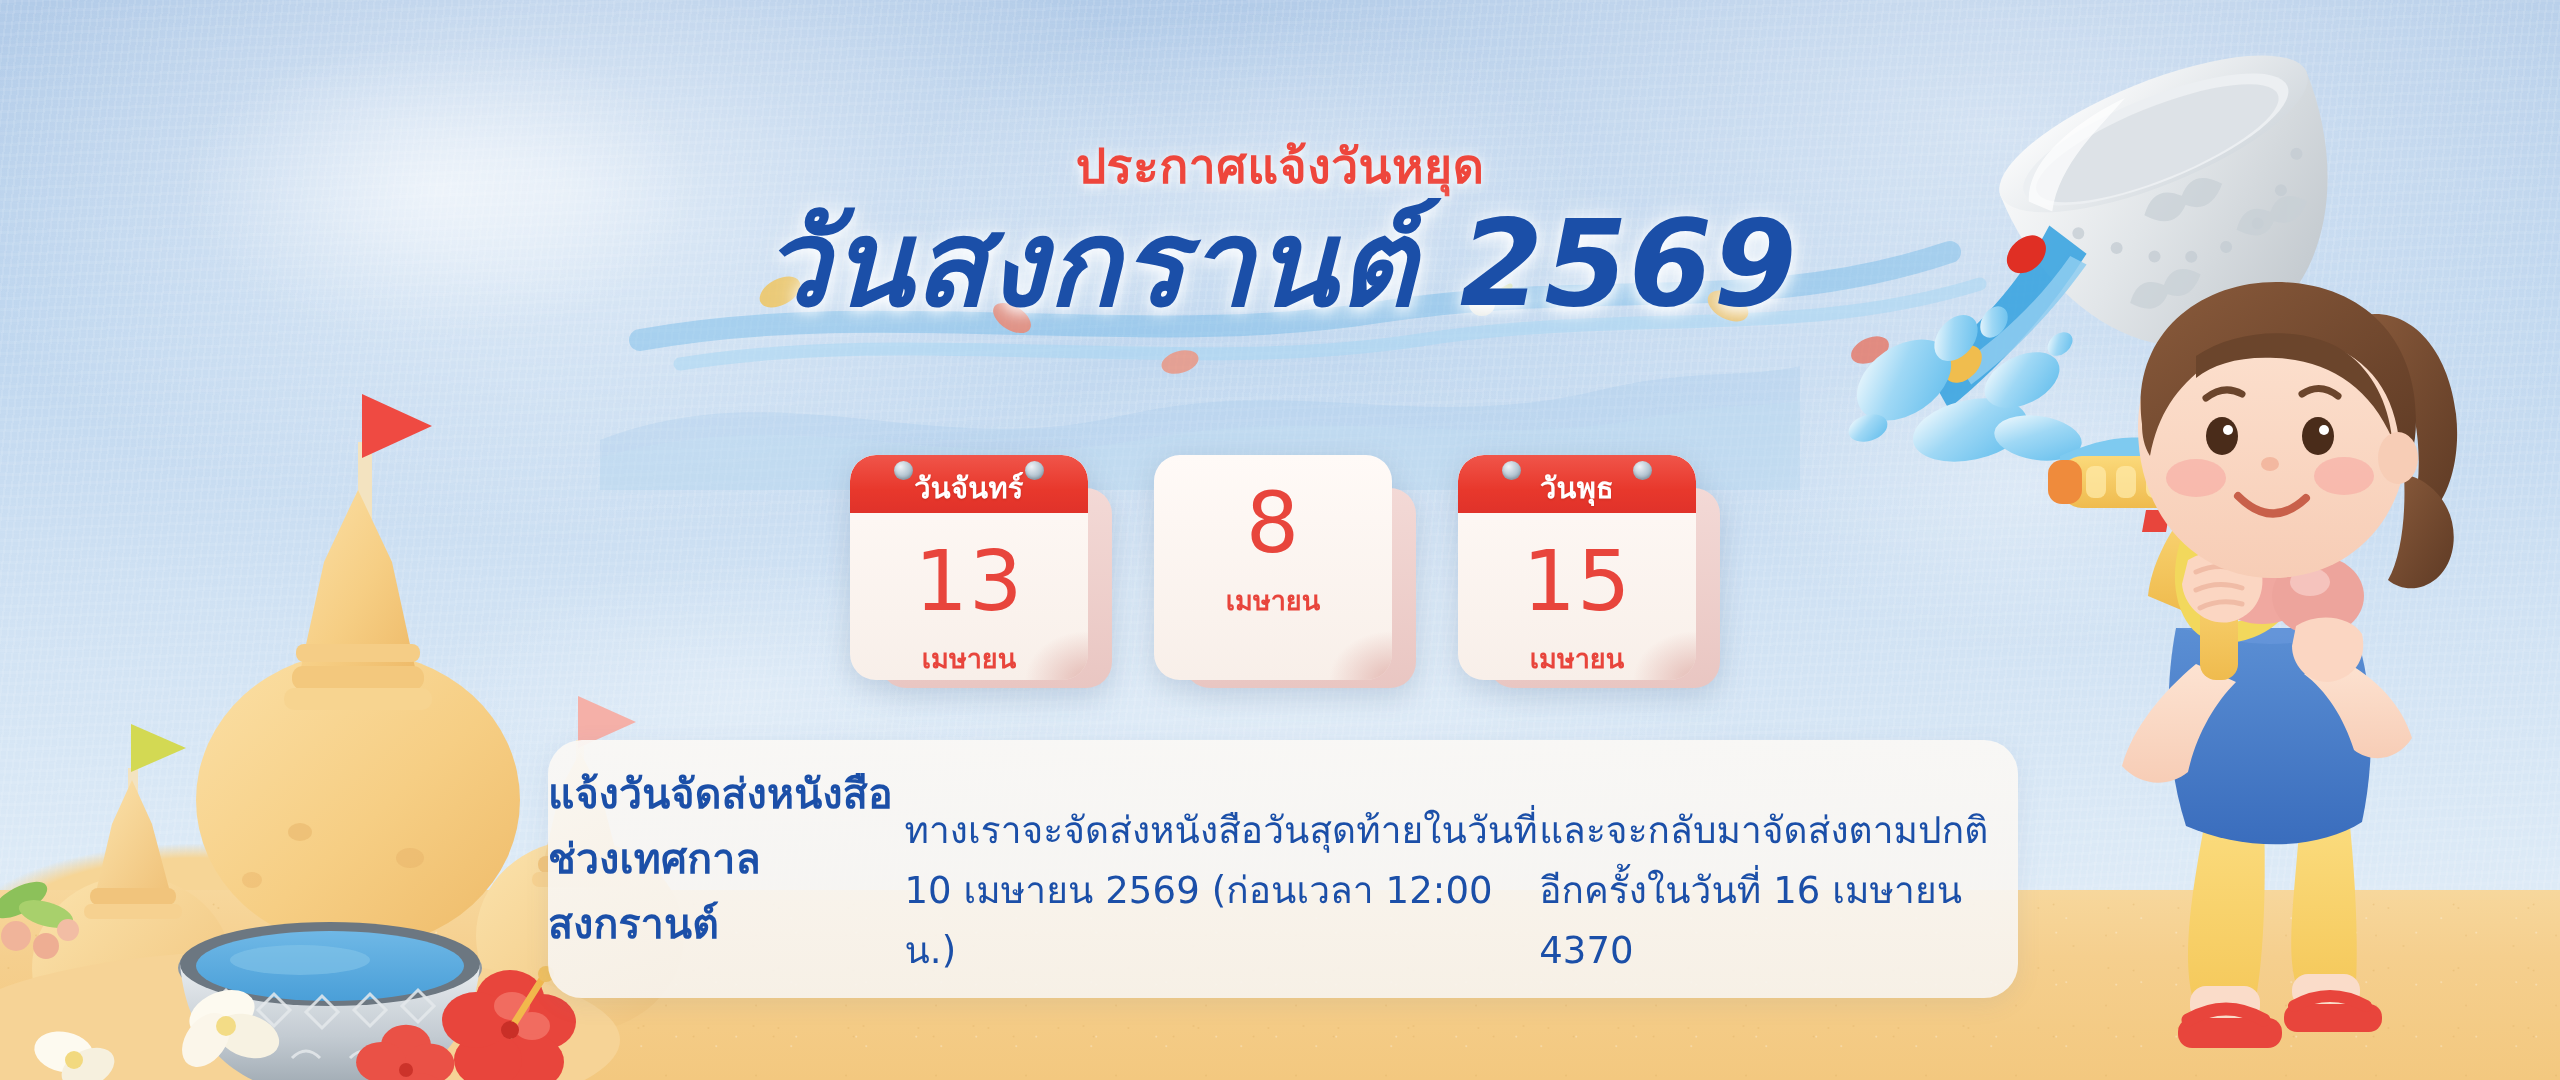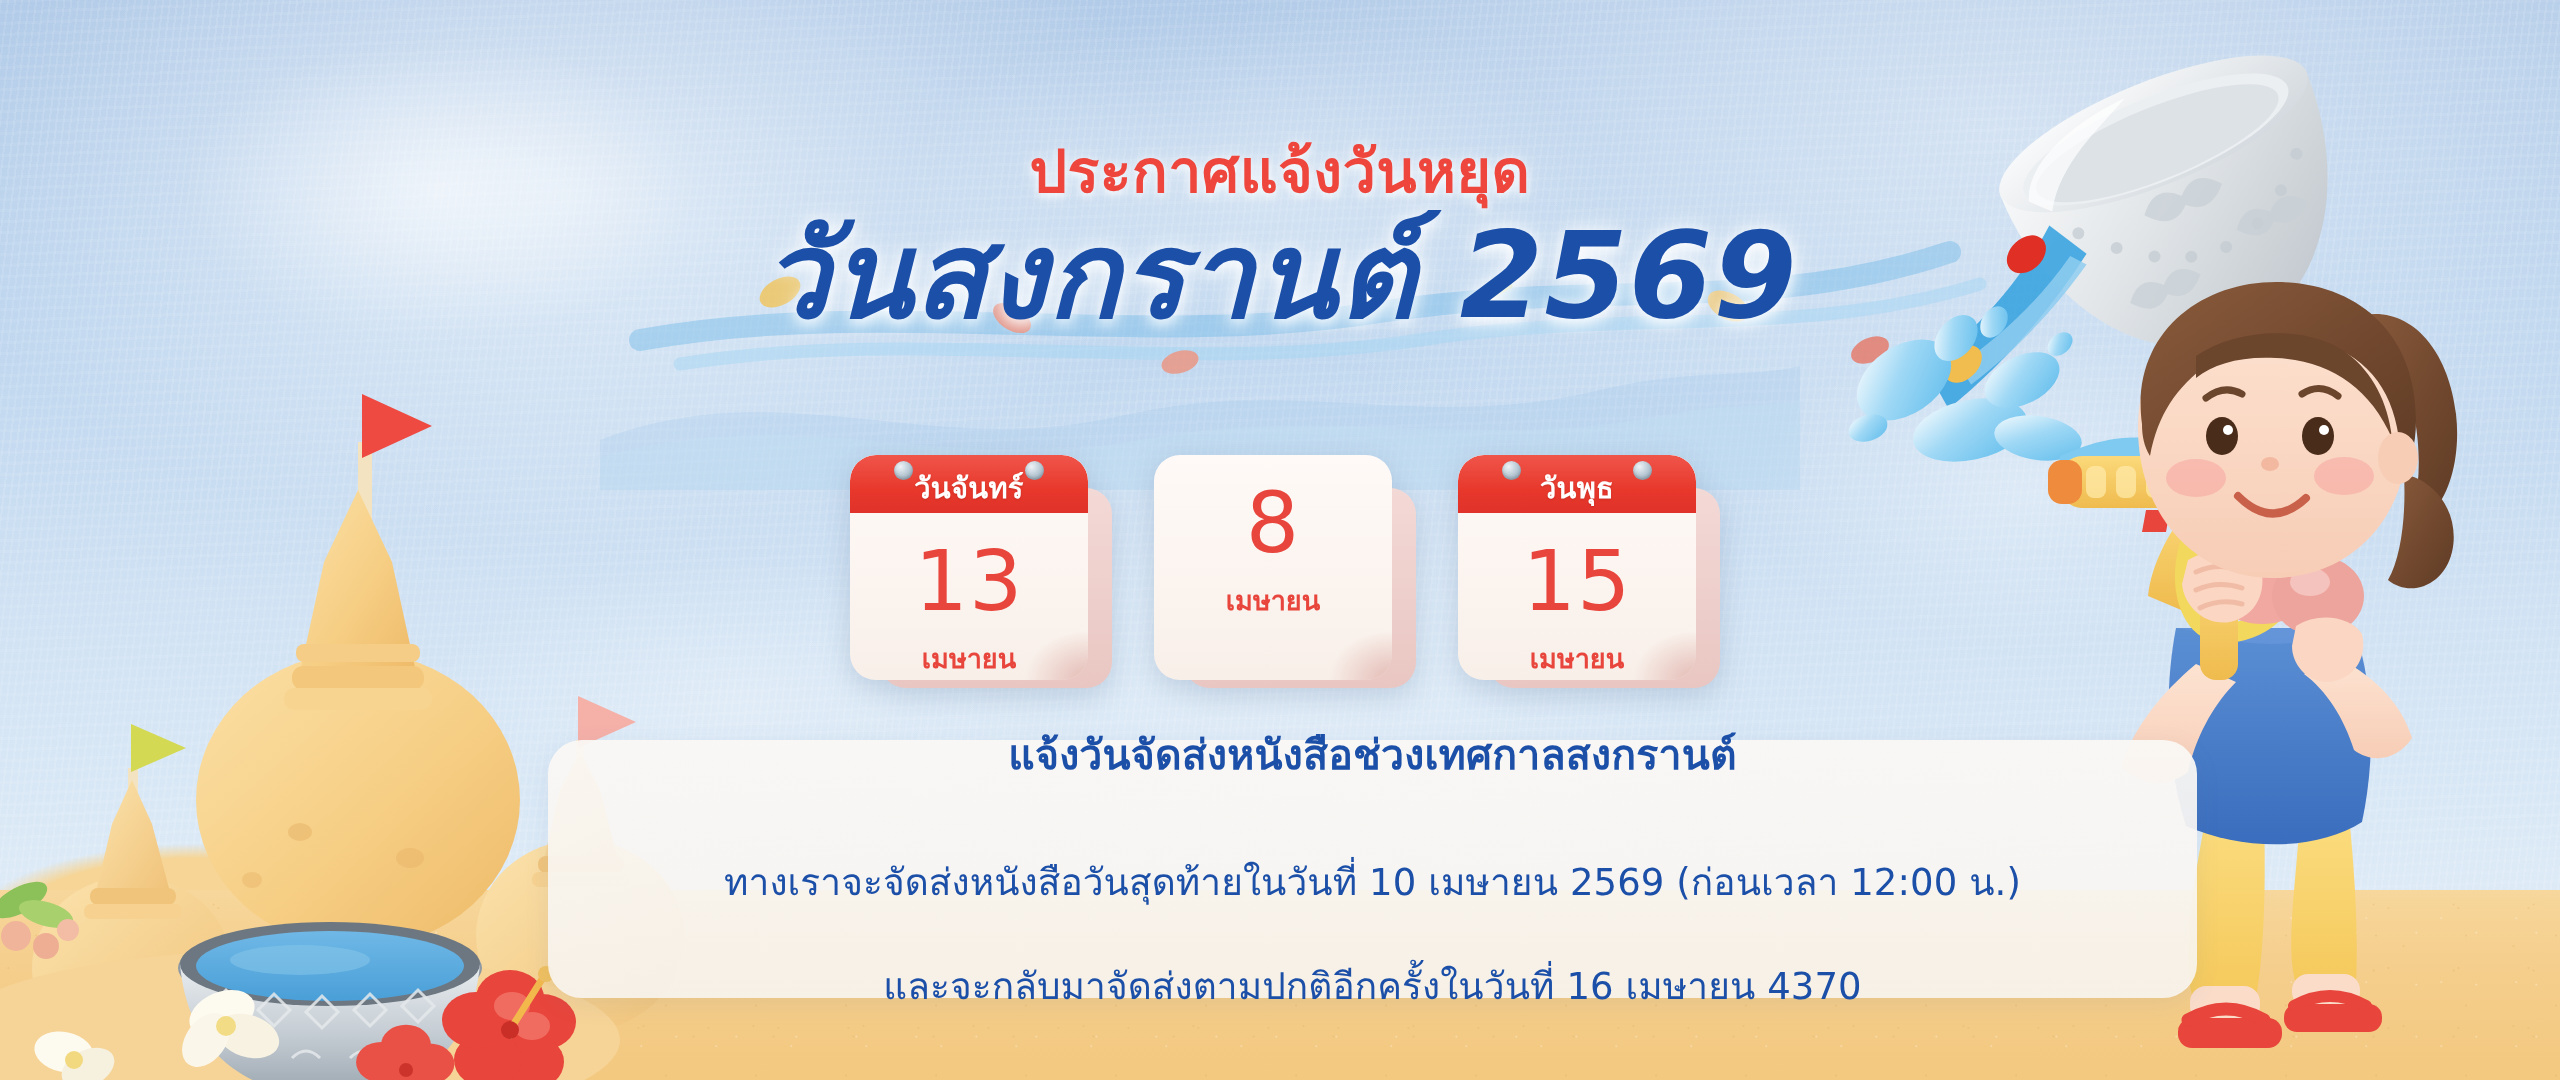--- a/index.html
+++ b/index.html
@@ -61,21 +61,21 @@
 
   
   .ribbon { position:absolute; pointer-events:none; opacity:.55; }
 
   
   .headline-wrap {
     position:absolute; left:0; right:0; top:140px;
     text-align:center; z-index:8;
   }
   .headline-sub {
-    font-size:59px; font-weight:700; color:#ee463c; letter-spacing:.5px;
+    font-size:48px; font-weight:700; color:#ee463c; letter-spacing:.5px;
     text-shadow:0 3px 8px rgba(255,255,255,.85), 0 0 18px rgba(255,255,255,.7);
     line-height:1.1;
     text-align:center;
   }
   .headline-main {
     margin-top:4px;
     font-size:120px; font-weight:700; color:#1b4fa8; letter-spacing:1px;
     text-shadow:0 4px 14px rgba(255,255,255,.95), 0 0 26px rgba(255,255,255,.8);
     line-height:1.12;
     font-style:italic;
@@ -128,24 +128,24 @@
     font-size:27px; font-weight:700; color:#e8453c; margin-top:14px;
   }
   .cal-curl {
     position:absolute; right:14px; bottom:0; width:86px; height:66px; z-index:2;
     background:radial-gradient(ellipse 90px 70px at 100% 100%, rgba(224,176,170,.85), rgba(224,176,170,0) 70%);
     border-bottom-right-radius:26px; pointer-events:none;
   }
 
   
   .panel {
-    position:absolute; left:548px; top:740px; width:1649px; height:258px;
+    position:absolute; left:548px; top:740px; width:1470px; height:258px;
     background:linear-gradient(180deg, rgba(250,248,245,.94) 0%, rgba(247,244,240,.90) 100%);
     border-radius:34px; z-index:9;
-    display:flex; flex-direction:column; align-items:center; justify-content:center;
+    display:flex; flex-direction:row; align-items:center; justify-content:center;
     box-shadow:0 6px 24px rgba(90,120,160,.10);
   }
   .panel-title {
     font-size:41px; font-weight:700; color:#1b4fa8; margin-bottom:22px;
     letter-spacing:.2px;
   }
   .panel-line { font-size:37px; color:#1b4fa8; line-height:1.62; letter-spacing:.1px;margin-top:44px; }
 
   
   .scene-left { position:absolute; left:0; bottom:0; width:640px; height:700px; z-index:5; }

